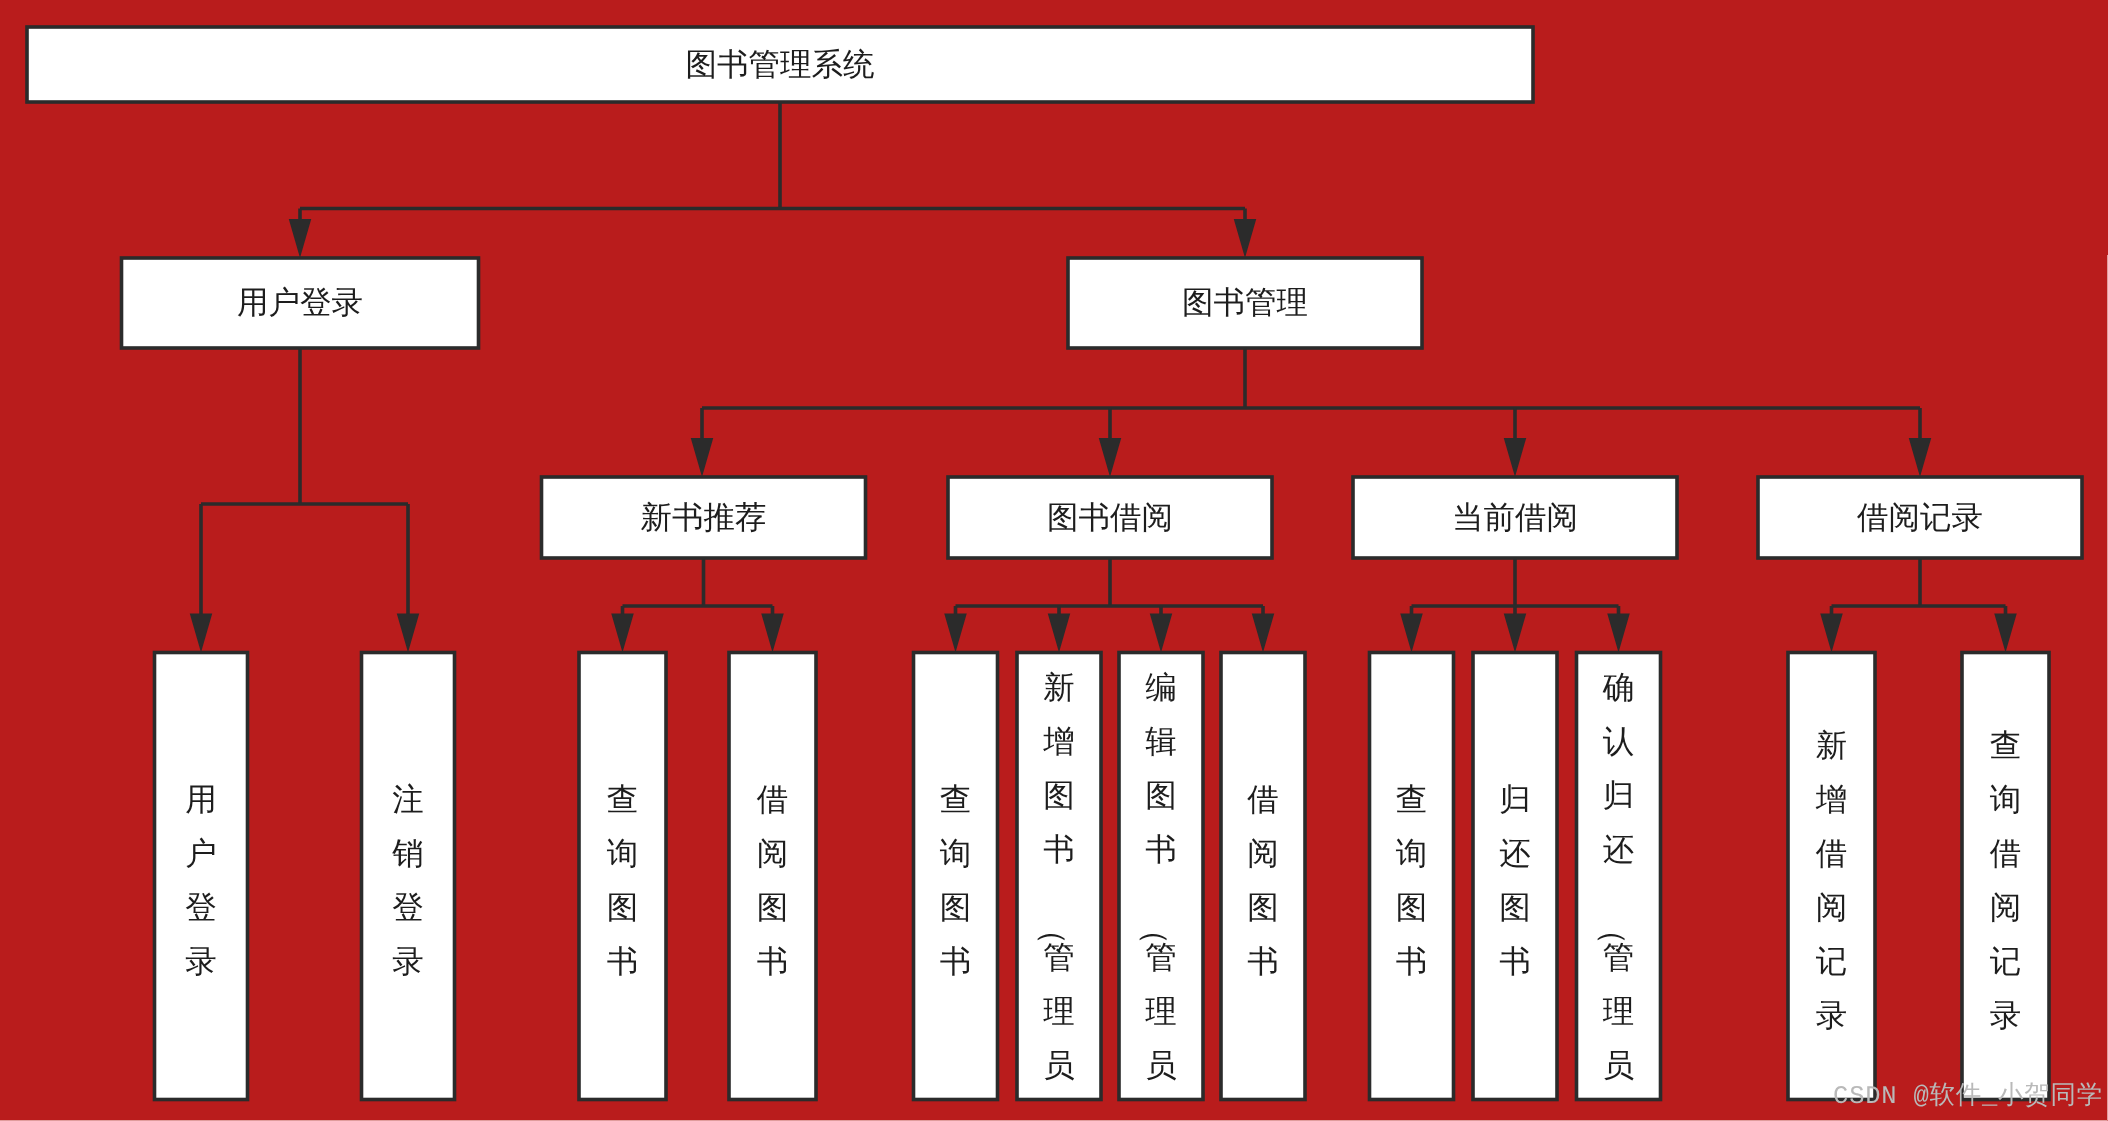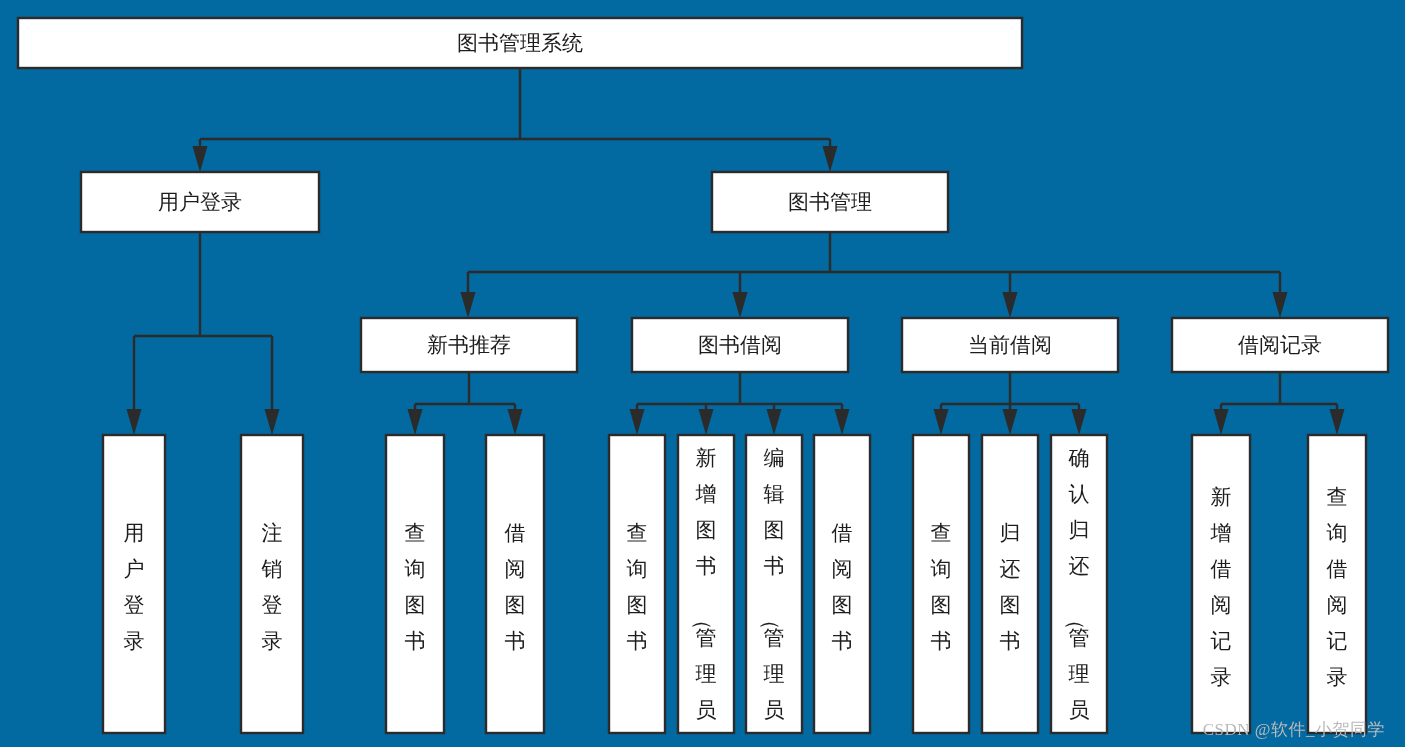--- a/index.html
+++ b/index.html
@@ -7,21 +7,21 @@
     padding: 0;
     background: #ffffff;
   }
   body {
     font-family: "DejaVu Sans", "Liberation Sans", sans-serif;
   }
   #diagram-root {
     position: relative;
     width: 1405px;
     height: 747px;
-    background: #0369a1;
+    background: #b91c1c;
     overflow: hidden;
   }
   svg.diagram-canvas {
     position: absolute;
     left: 0;
     top: 0;
     width: 1405px;
     height: 747px;
     display: block;
   }
@@ -48,23 +48,23 @@
     dominant-baseline: middle;
   }
   .node-label-v {
     font-family: "DejaVu Sans", "Liberation Sans", sans-serif;
     font-size: 21px;
     fill: #1d1d1d;
     text-anchor: middle;
   }
   .watermark-text {
     position: absolute;
-    right: 20px;
+    right: 3px;
     bottom: 6px;
-    font-family: Liberation Serif, serif;
+    font-family: Liberation Mono, monospace;
     font-size: 17px;
     color: #b9b9b9;
     white-space: nowrap;
     letter-spacing: 0.5px;
   }
 </style>
 </head>
 <body>
 
 <div id="diagram-root">

